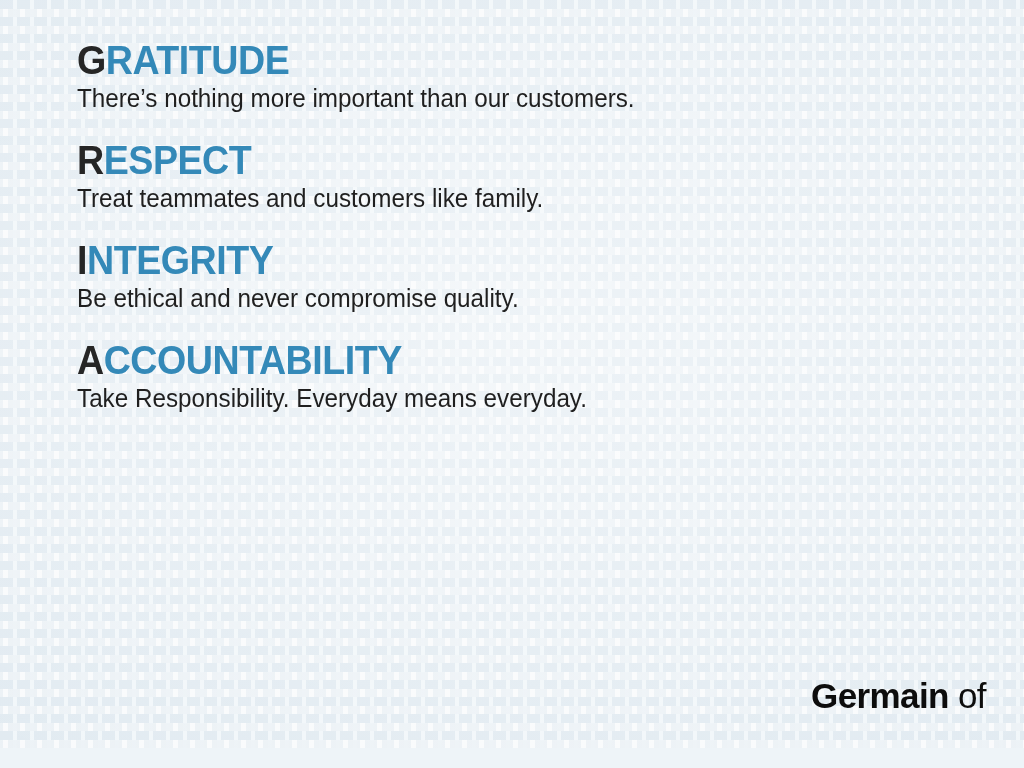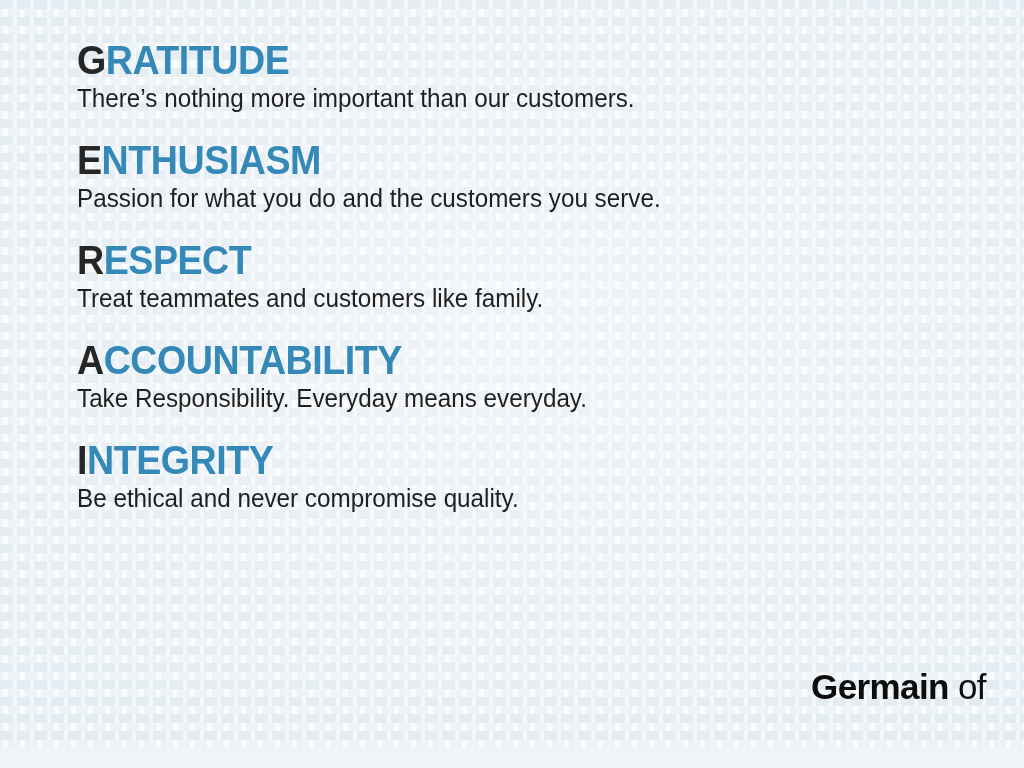--- a/index.html
+++ b/index.html
@@ -108,21 +108,21 @@
   }
 
   
   .value-block { height: 84px; margin-bottom: 16px; }
   .value-block:last-of-type { margin-bottom: 0; }
 
   
   #logo {
     position: absolute;
     right: 38px;
-    bottom: 43px;
+    bottom: 34px;
     text-align: right;
     z-index: 4;
     line-height: 1.02;
   }
   #logo-line1 {
     font-family: "Liberation Sans", sans-serif;
     font-size: 35px;
     letter-spacing: -0.6px;
     color: #0d0d0d;
     white-space: nowrap;
@@ -152,39 +152,35 @@
   <div id="bg-texture2"></div>
   <div id="bg-wash"></div>
 
   <div id="values-list">
 
     <div class="value-block">
       <div class="value-heading"><span class="initial">G</span><span class="rest">RATITUDE</span></div>
       <div class="value-desc">There’s nothing more important than our customers.</div>
     </div>
 
-    <div class="value-block">
-      <div class="value-heading"><span class="initial">E</span><span class="rest">NTHUSIASM</span></div>
-      <div class="value-desc">Passion for what you do and the customers you serve.</div>
-    </div>
 
     <div class="value-block">
       <div class="value-heading"><span class="initial">R</span><span class="rest">ESPECT</span></div>
       <div class="value-desc">Treat teammates and customers like family.</div>
     </div>
 
 
     <div class="value-block">
-      <div class="value-heading"><span class="initial">A</span><span class="rest">CCOUNTABILITY</span></div>
-      <div class="value-desc">Take Responsibility. Everyday means everyday.</div>
+      <div class="value-heading"><span class="initial">I</span><span class="rest">NTEGRITY</span></div>
+      <div class="value-desc">Be ethical and never compromise quality.</div>
     </div>
 
     <div class="value-block">
-      <div class="value-heading"><span class="initial">I</span><span class="rest">NTEGRITY</span></div>
-      <div class="value-desc">Be ethical and never compromise quality.</div>
+      <div class="value-heading"><span class="initial">A</span><span class="rest">CCOUNTABILITY</span></div>
+      <div class="value-desc">Take Responsibility. Everyday means everyday.</div>
     </div>
 
 
   </div>
 
   <div id="logo">
     <div id="logo-line1"><span id="logo-germain">Germain</span><span id="logo-of"> of</span></div>
   </div>
 
 </div>

